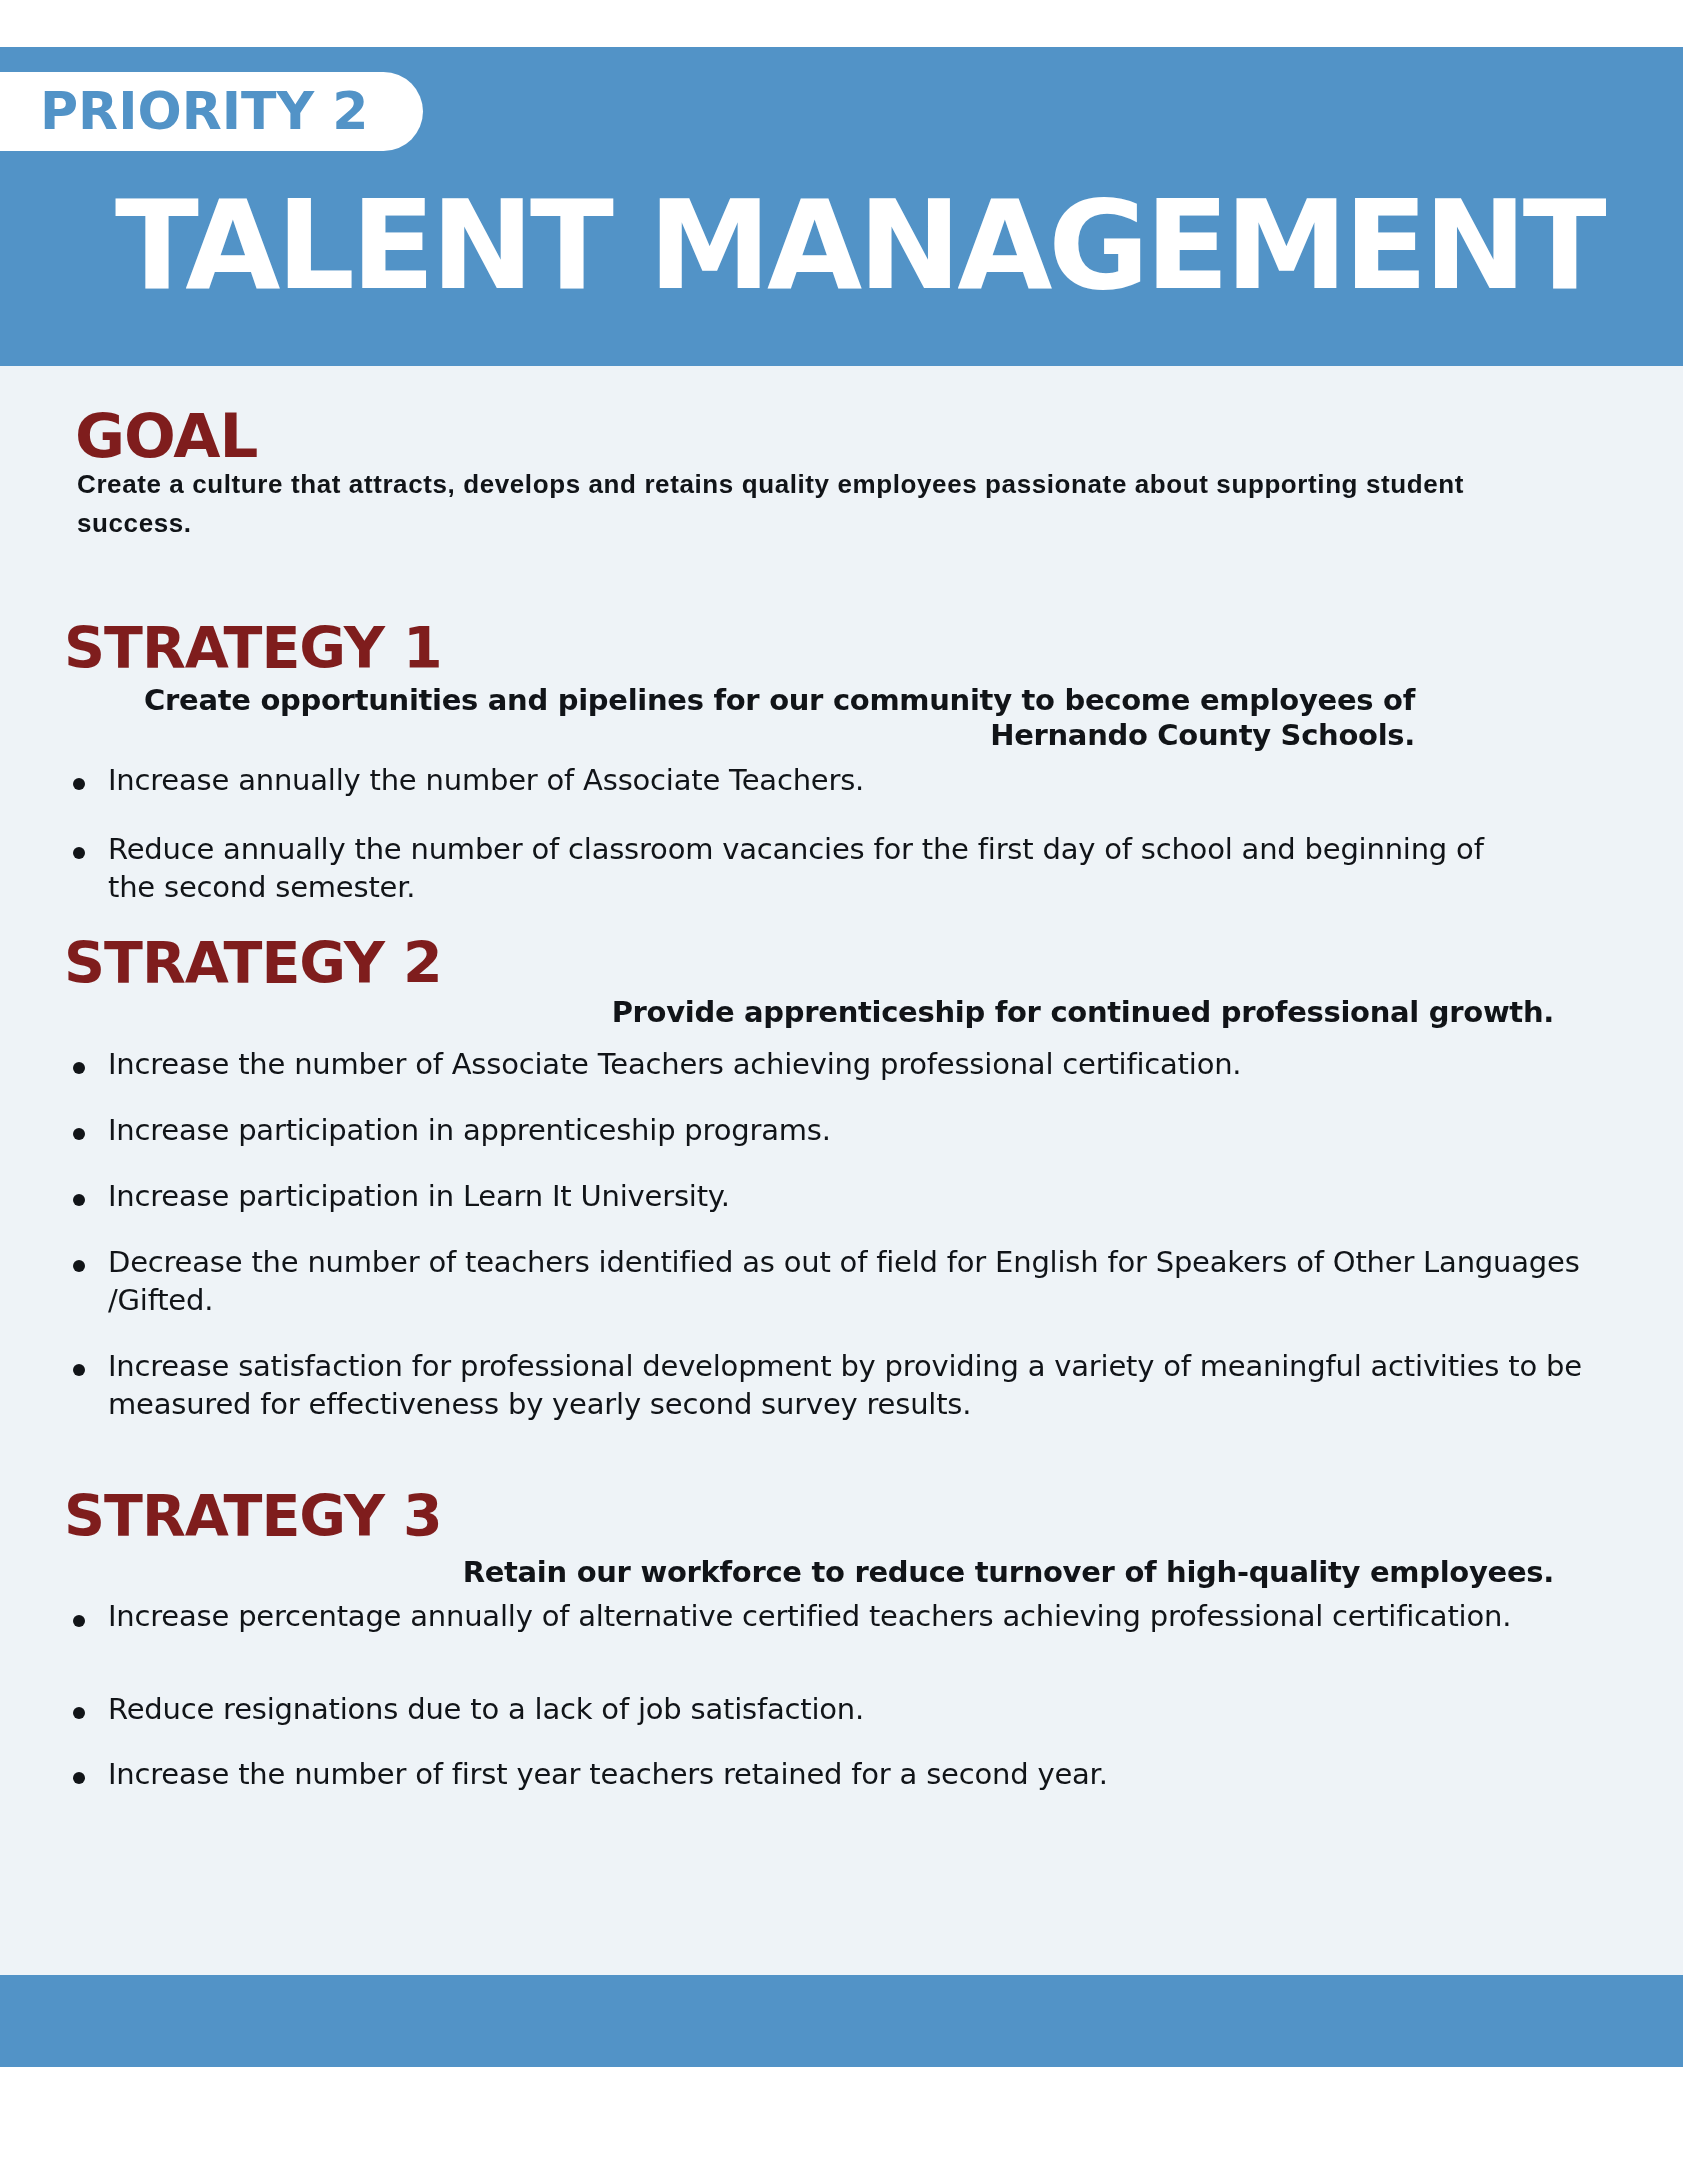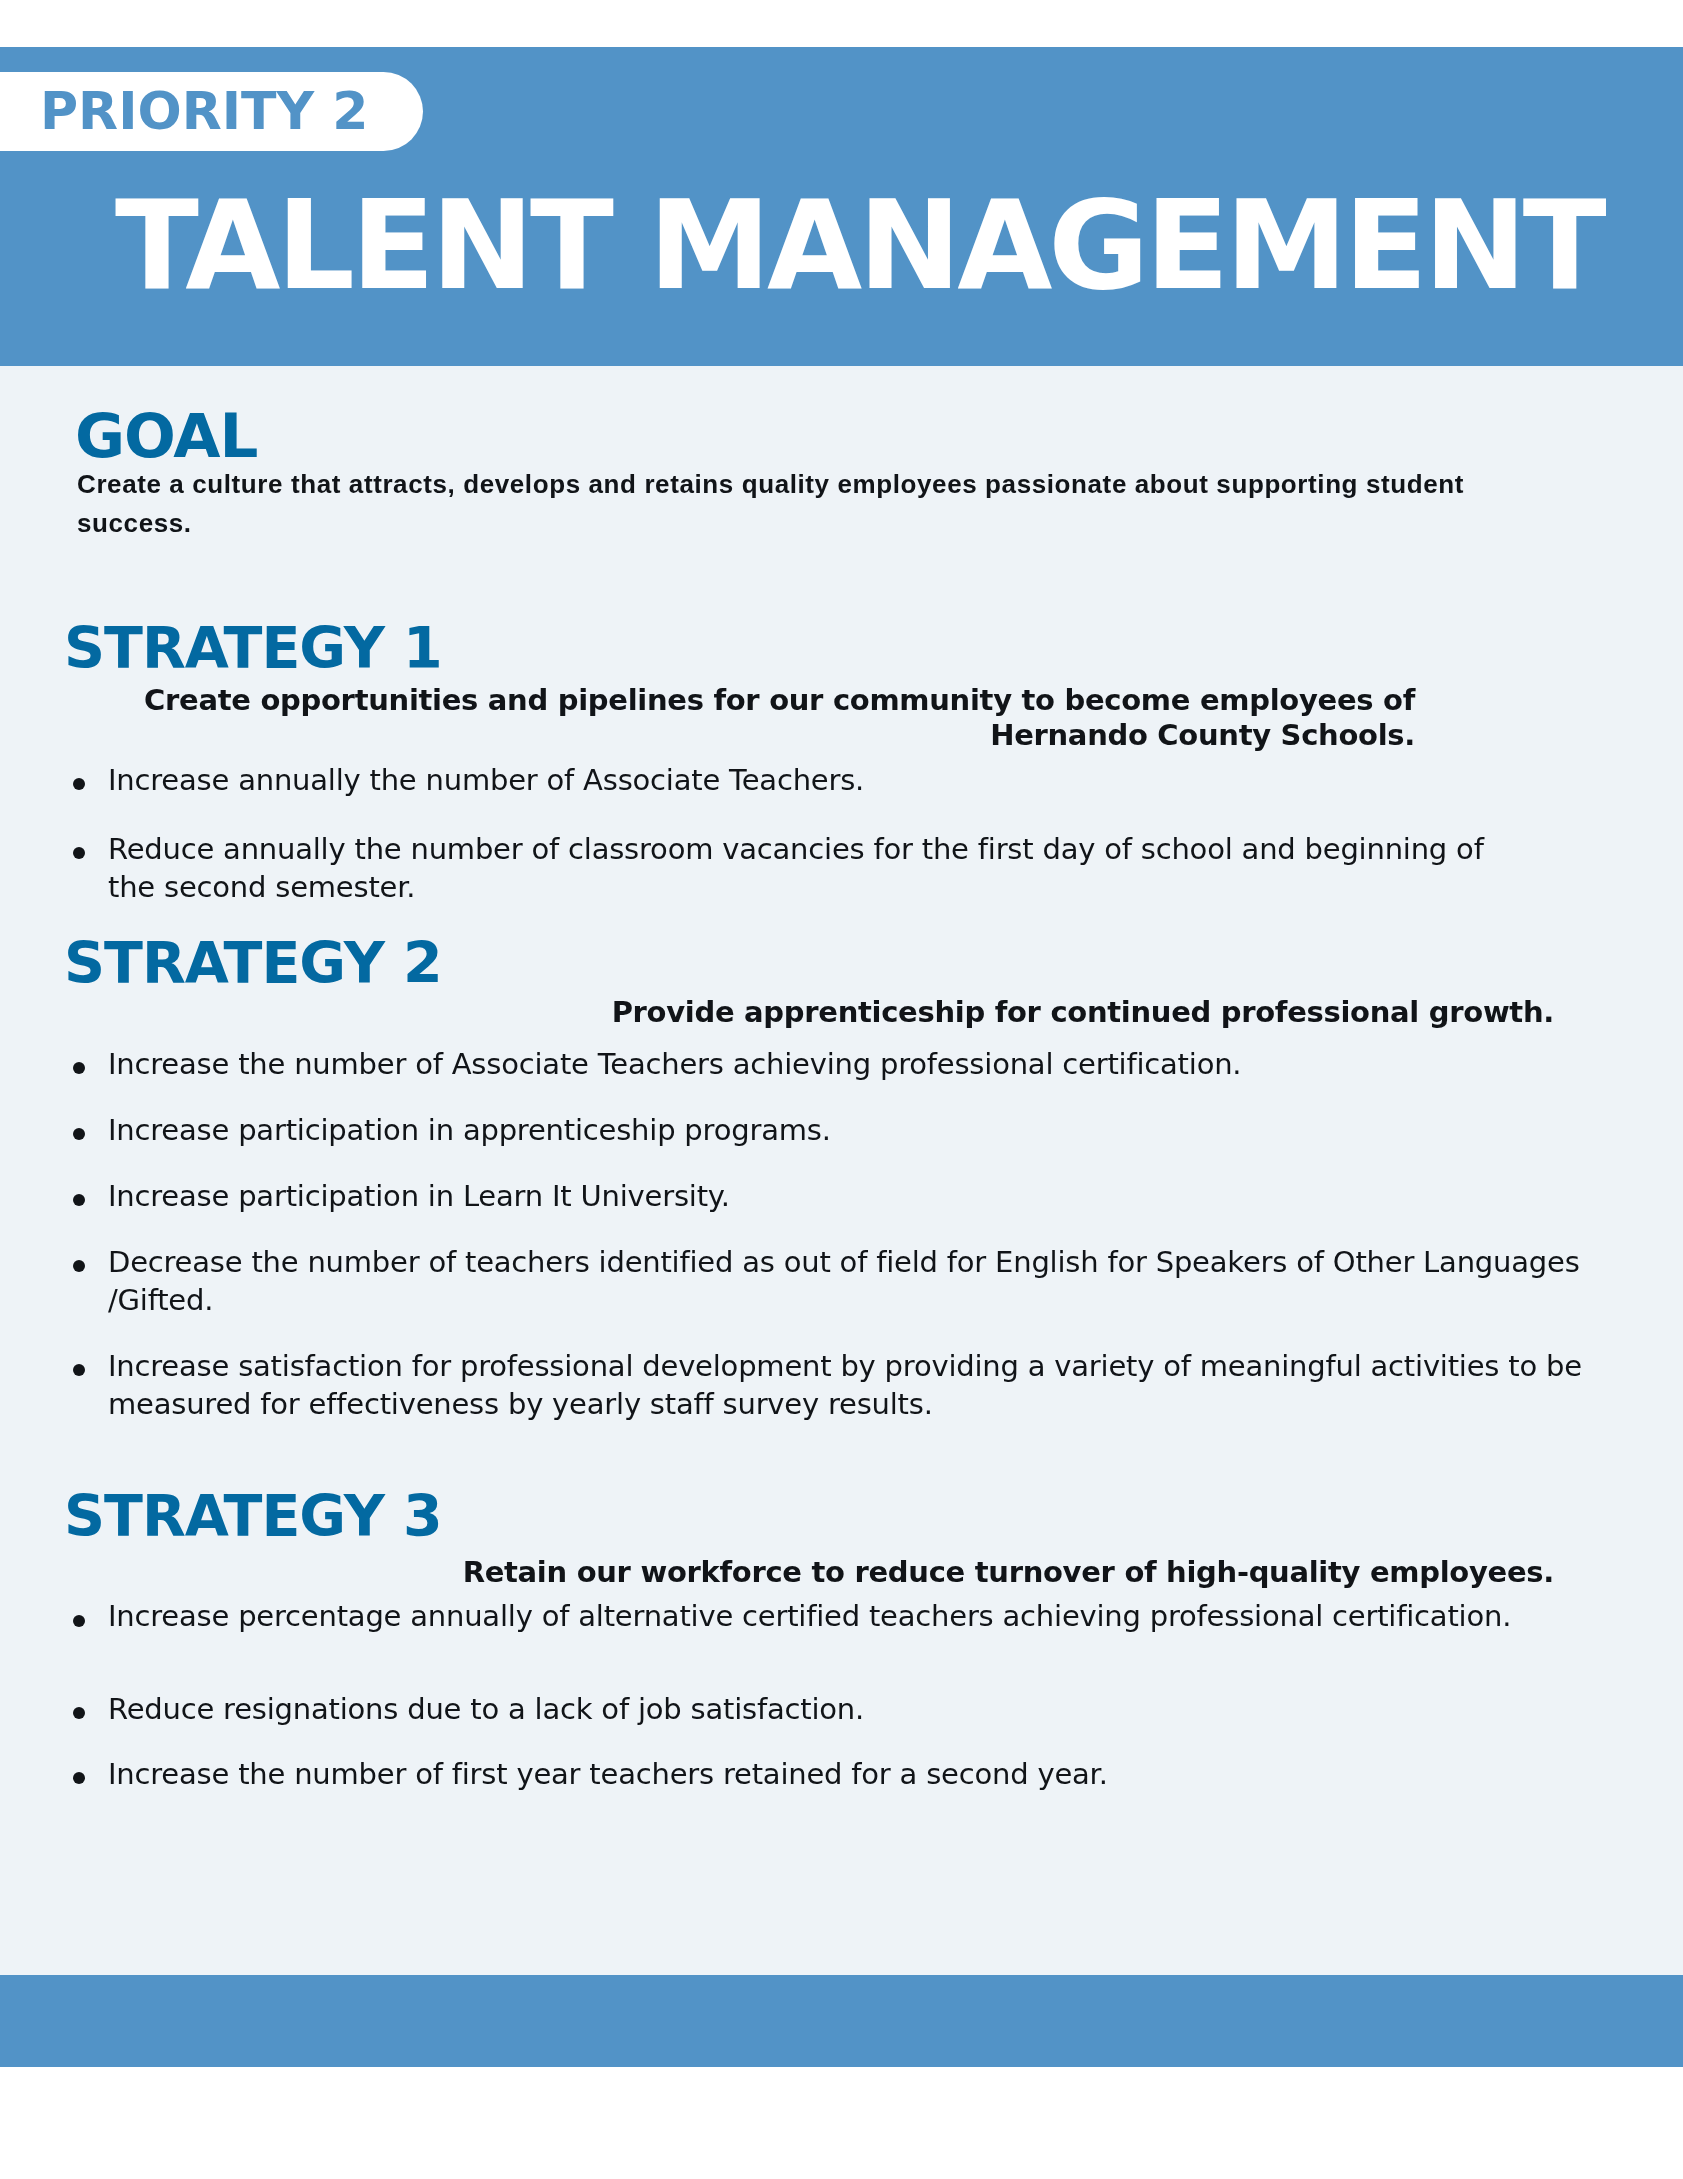--- a/index.html
+++ b/index.html
@@ -50,21 +50,21 @@
     }
     .footer-band {
       position: absolute; left: 0; top: 1975px;
       width: 1683px; height: 92px;
       background: #5293c7;
     }
     .section-heading {
       position: absolute;
       font-family: "DejaVu Sans", sans-serif;
       font-weight: bold;
-      color: #0369a1;
+      color: #7f1d1d;
       white-space: nowrap;
       letter-spacing: -1px;
     }
     .goal-heading { left: 75px; top: 398px; font-size: 61px; line-height: 75px; }
     .goal-text {
       position: absolute; left: 77px; top: 465px;
       width: 1465px;
       font-family: Liberation Sans, sans-serif;
       font-size: 26px;
       line-height: 39px;
@@ -141,21 +141,21 @@
 <div class="bullet" style="top:1177px;">
   <span class="bullet-dot"></span>
   <span class="bullet-text">Increase participation in Learn It University.</span>
 </div>
 <div class="bullet" style="top:1243px;">
   <span class="bullet-dot"></span>
   <span class="bullet-text">Decrease the number of teachers identified as out of field for English for Speakers of Other Languages /Gifted.</span>
 </div>
 <div class="bullet" style="top:1347px; width:1515px;">
   <span class="bullet-dot"></span>
-  <span class="bullet-text">Increase satisfaction for professional development by providing a variety of meaningful activities to be measured for effectiveness by yearly staff survey results.</span>
+  <span class="bullet-text">Increase satisfaction for professional development by providing a variety of meaningful activities to be measured for effectiveness by yearly second survey results.</span>
 </div>
 
 <div class="section-heading strategy-heading" style="top:1482px;">STRATEGY 3</div>
 <div class="strategy-sub" style="top:1555px;">Retain our workforce to reduce turnover of high-quality employees.</div>
 <div class="bullet" style="top:1598px; line-height:36px; width:1485px;">
   <span class="bullet-dot"></span>
   <span class="bullet-text">Increase percentage annually of alternative certified teachers achieving professional certification.</span>
 </div>
 <div class="bullet" style="top:1690px;">
   <span class="bullet-dot"></span>

